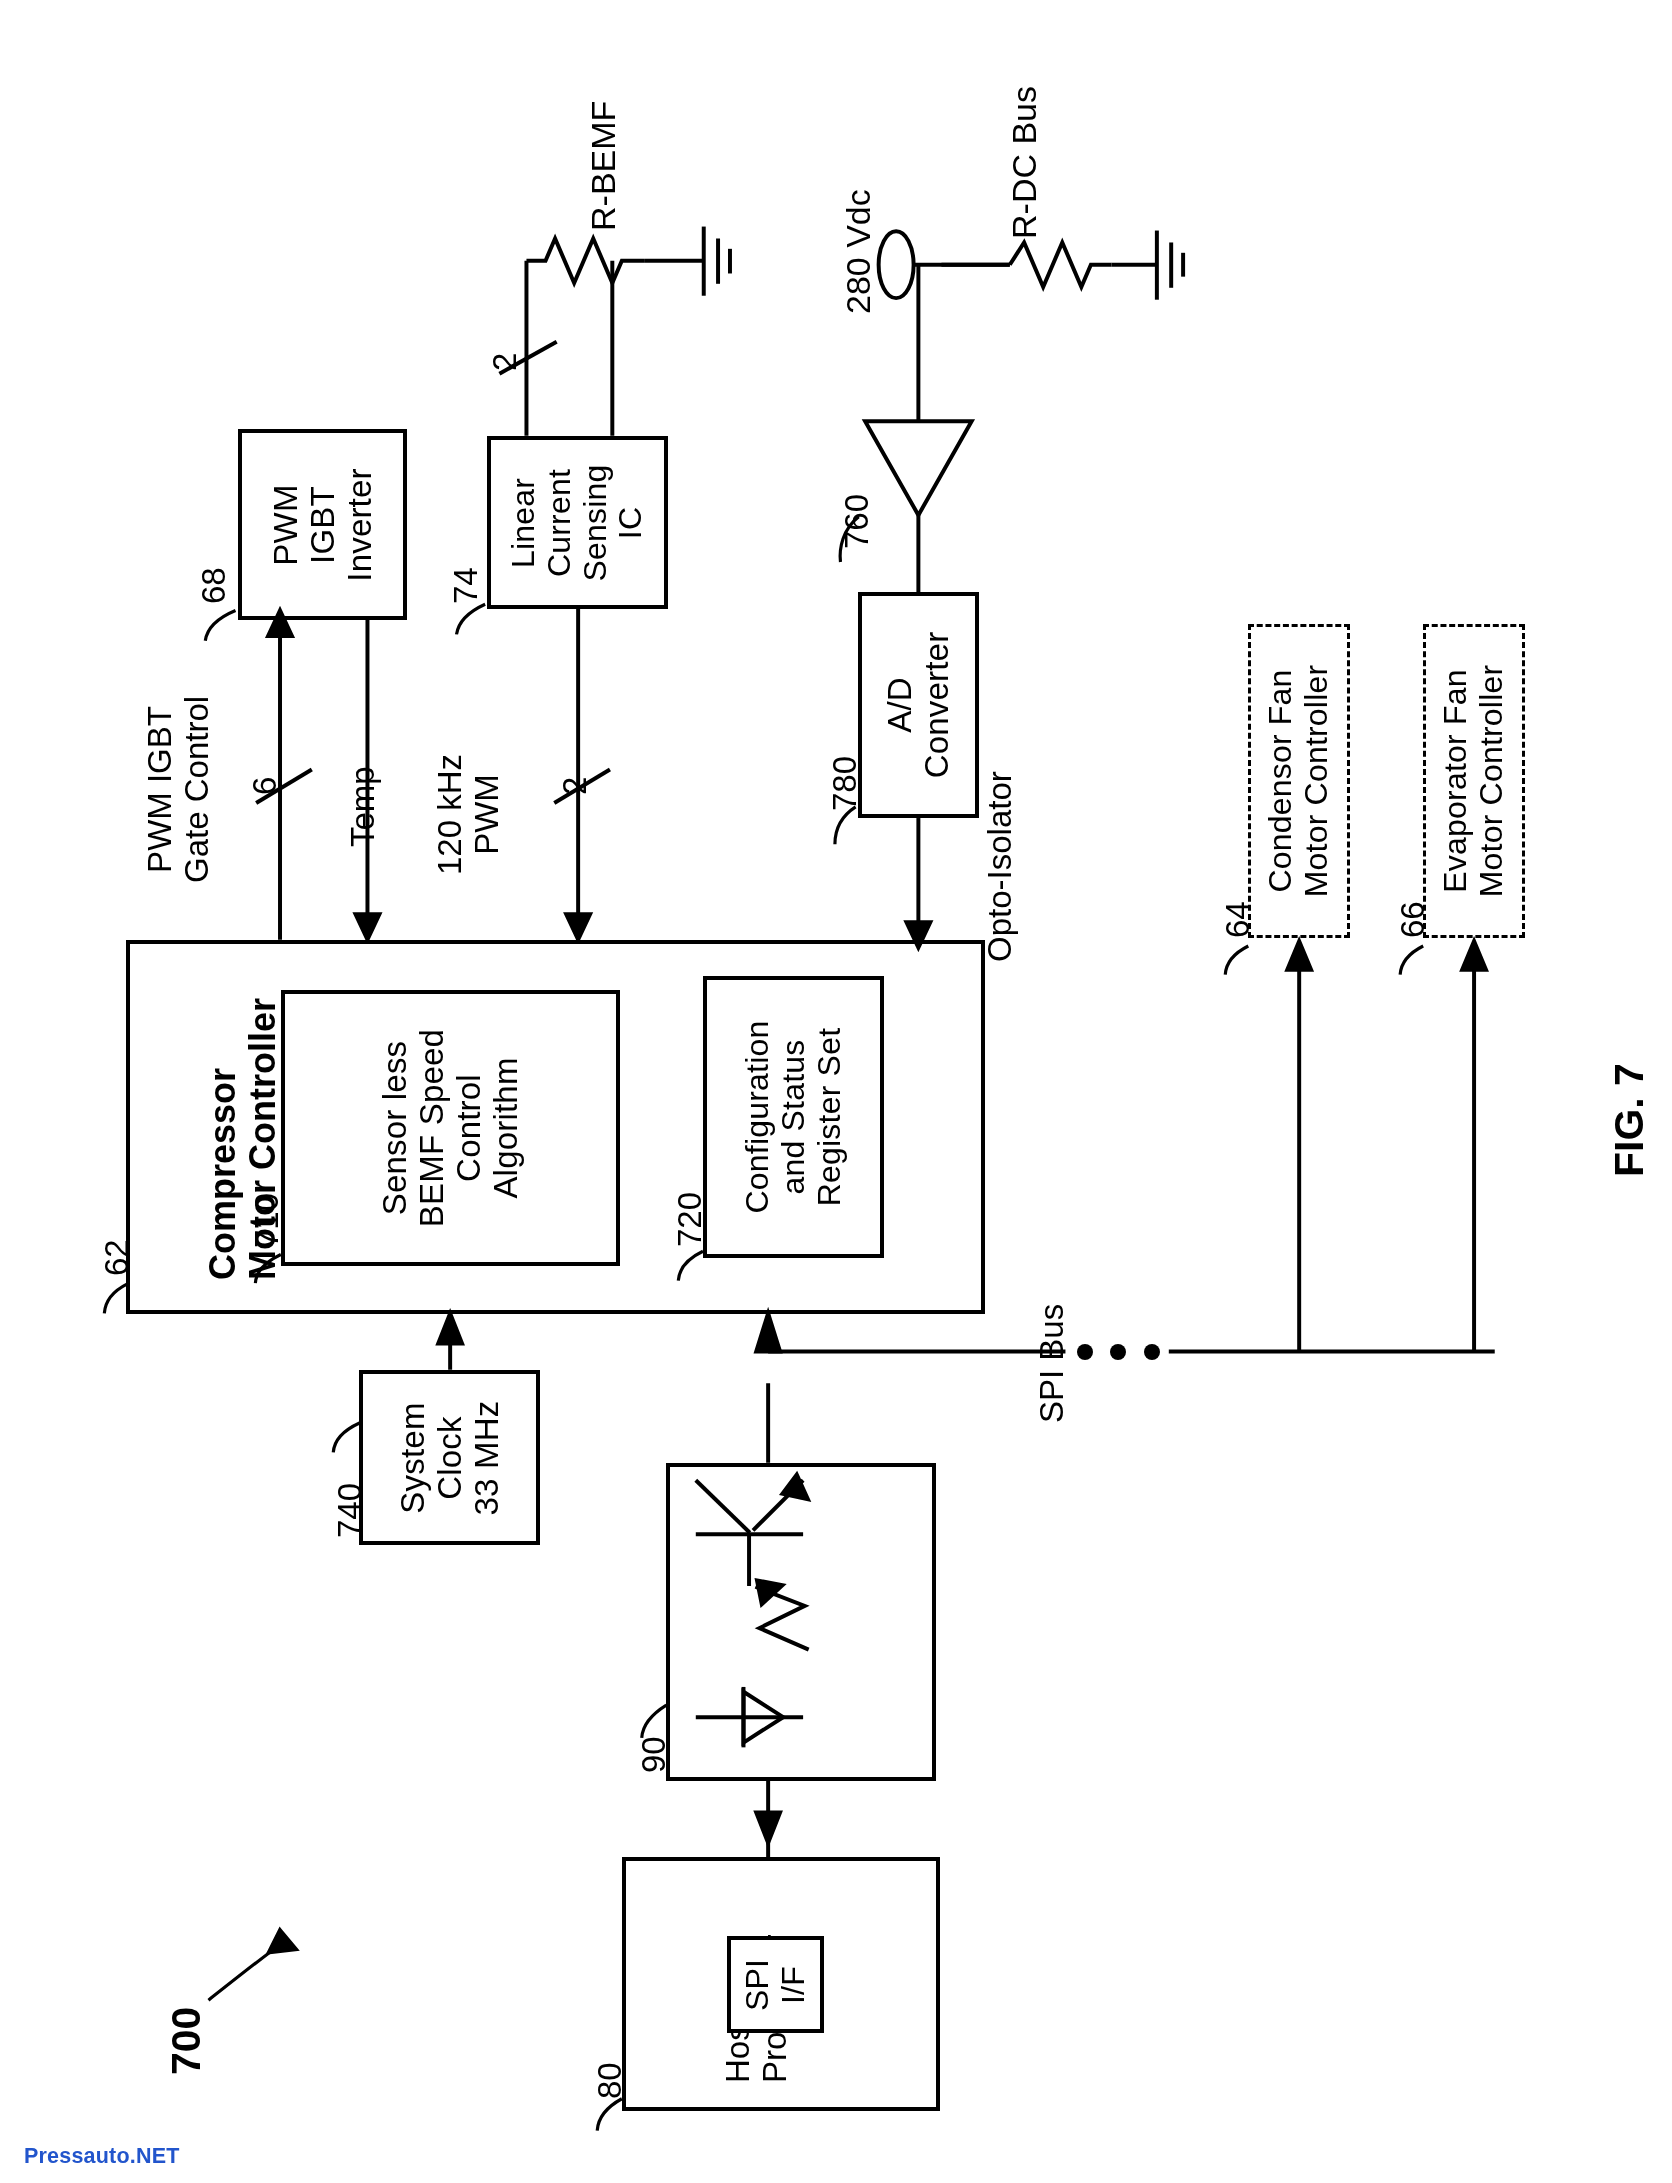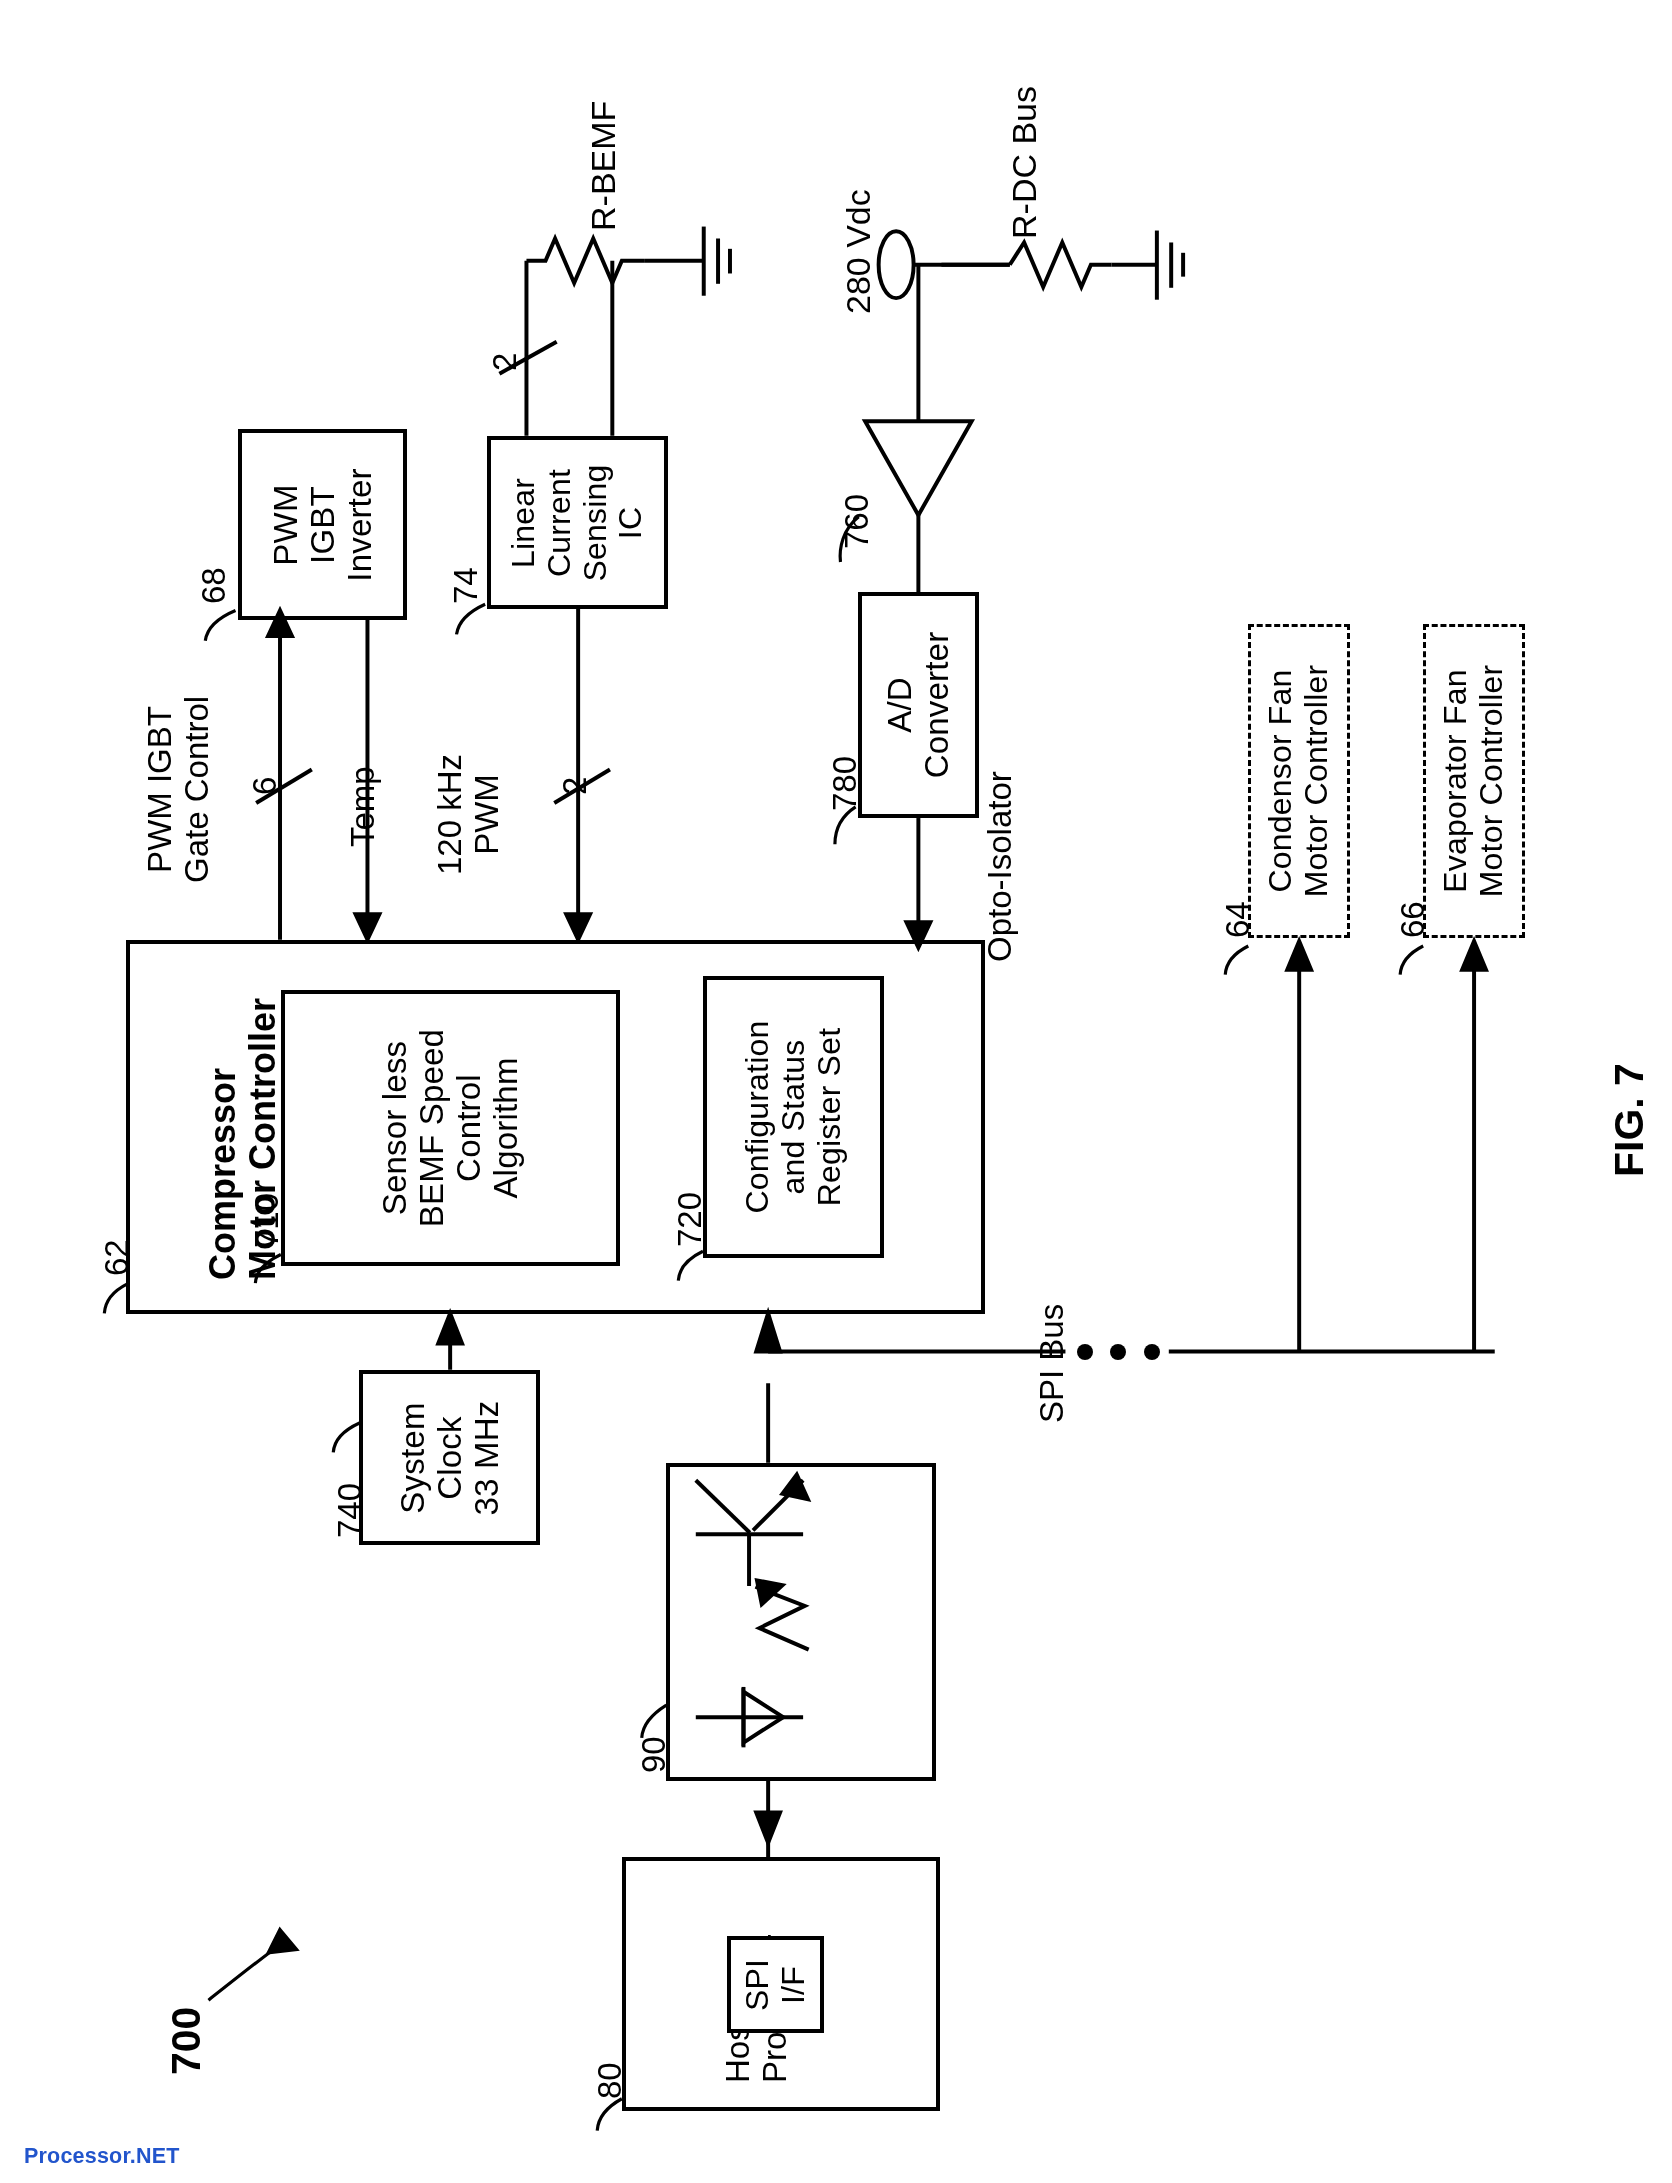--- a/index.html
+++ b/index.html
@@ -287,16 +287,16 @@
     <polygon class="fillblk" points="352,2428 372,2452 338,2456"></polygon>
 
   </svg>
 
   <div class="dots" style="left:1077px;top:1344px;">
     <div class="dot" style="left:0px;top:0px;"></div>
     <div class="dot" style="left:33px;top:0px;"></div>
     <div class="dot" style="left:67px;top:0px;"></div>
   </div>
 
-  <div class="wm">Processor.NET</div>
+  <div class="wm">Pressauto.NET</div>
 
 </div>
 
 
 </body></html>

